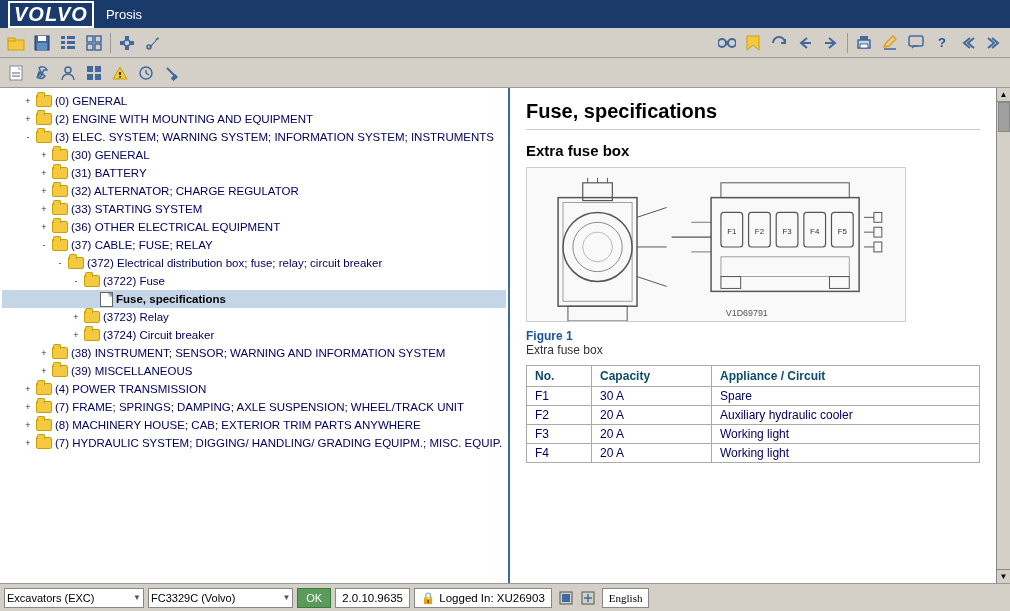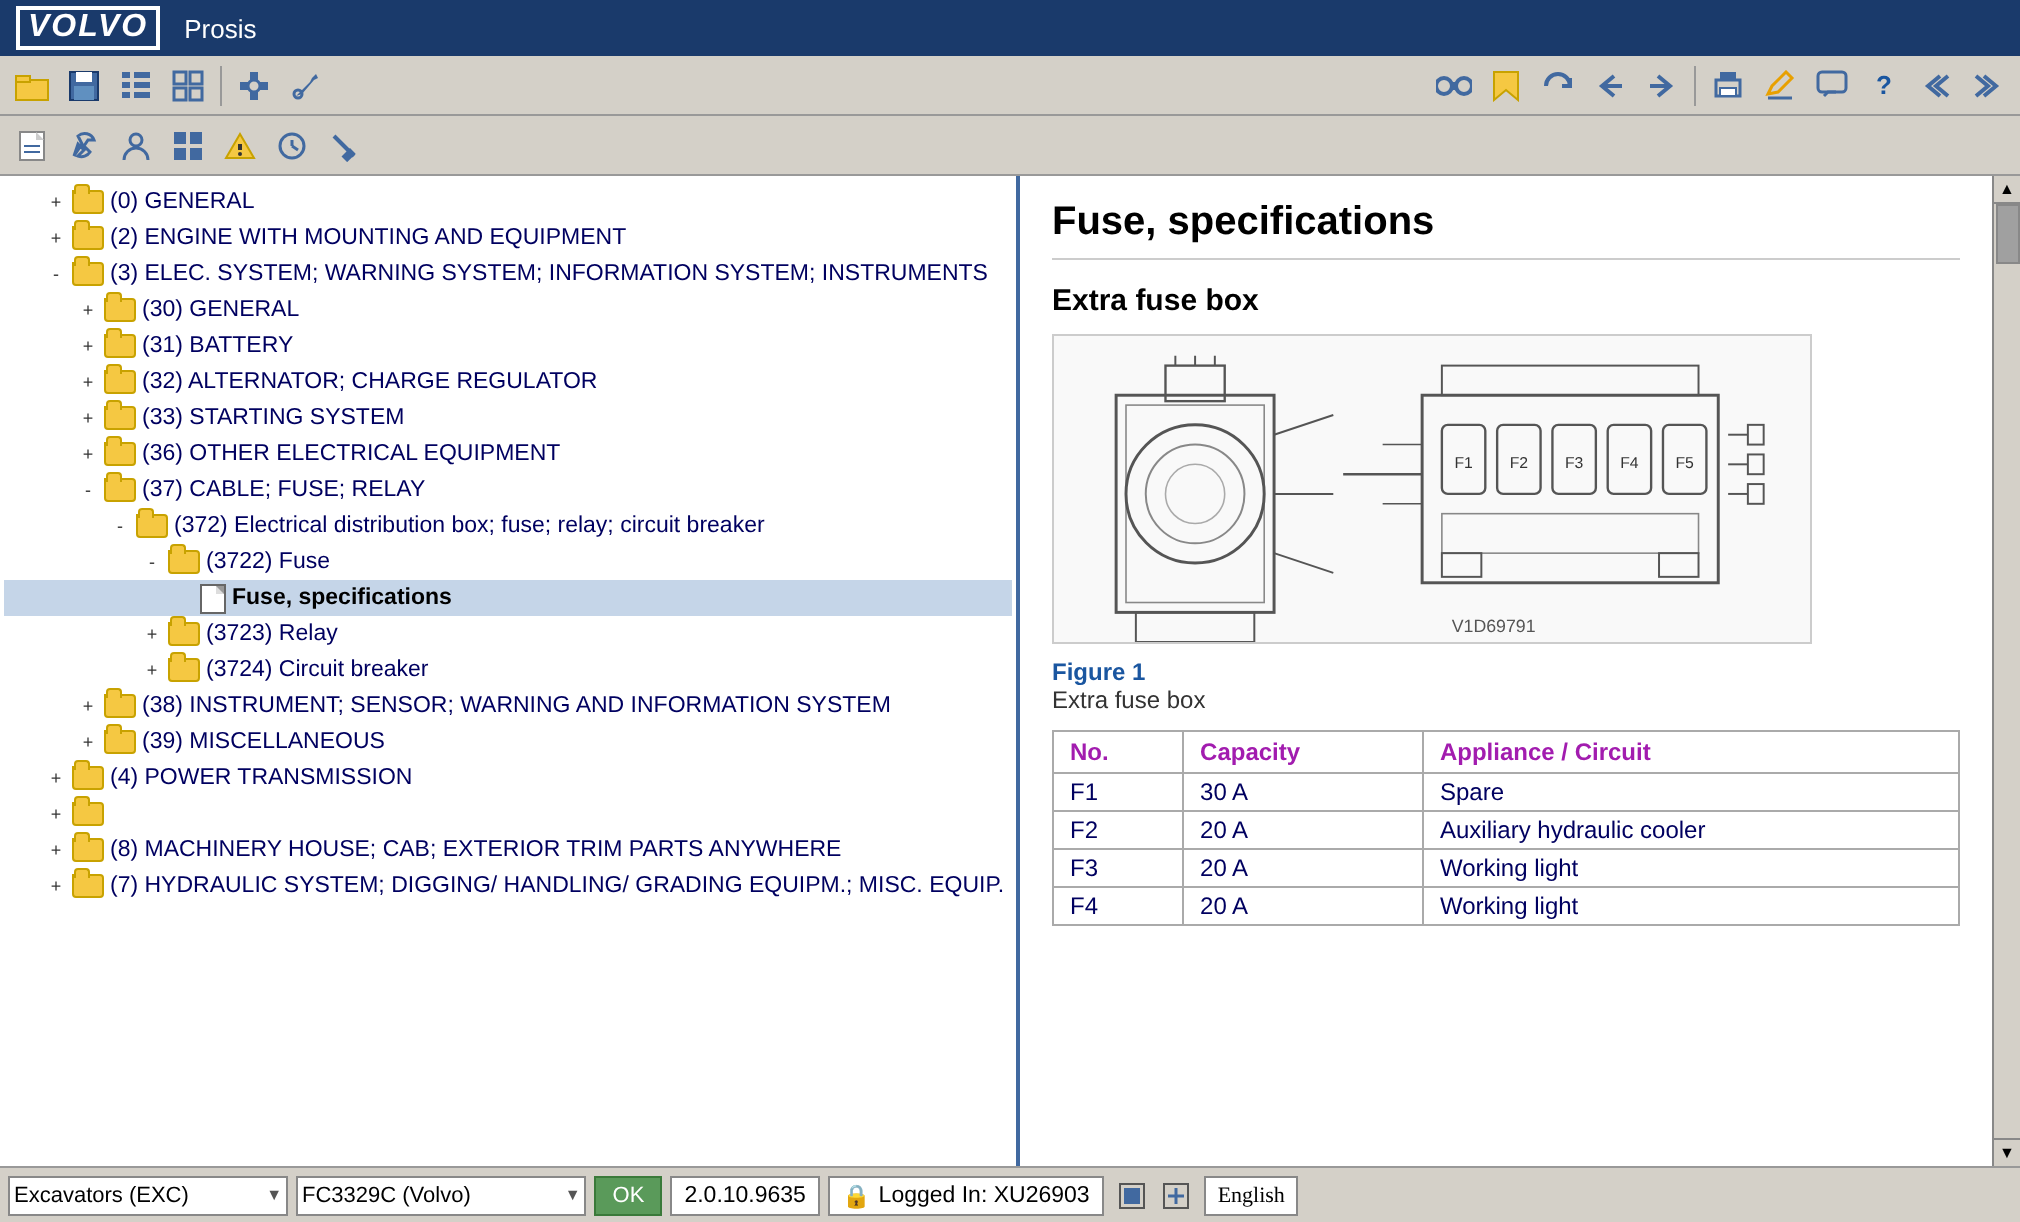--- a/index.html
+++ b/index.html
@@ -9,21 +9,21 @@
     #header {
       background: #1a3a6b;
       height: 28px;
       display: flex;
       align-items: center;
       padding: 0 8px;
     }
     #volvo-logo {
       color: white;
       font-weight: bold;
-      font-size: 16px;
+      font-size: 20px;
       font-style: italic;
       letter-spacing: 1px;
       border: 2px solid white;
       padding: 0 4px;
       margin-right: 12px;
     }
     #app-title {
       color: white;
       font-size: 13px;
     }
@@ -183,21 +183,21 @@
       padding: 3px 8px;
       text-align: left;
       font-weight: normal;
       color: #333;
     }
     .spec-table td {
       border: 1px solid #aaa;
       padding: 2px 8px;
       color: #000060;
     }
-    .spec-table tr:first-child th { font-weight: bold; color: #a21caf; }
+    .spec-table tr:first-child th { font-weight: bold; color: #0c4a6e; }
 
     
     #tree-panel::-webkit-scrollbar { width: 14px; }
     #tree-panel::-webkit-scrollbar-track { background: #d4d0c8; }
     #tree-panel::-webkit-scrollbar-thumb { background: #a0a0a0; border: 1px solid #888; }
 
     
     #content-panel::-webkit-scrollbar { width: 14px; }
     #content-panel::-webkit-scrollbar-track { background: #d4d0c8; }
     #content-panel::-webkit-scrollbar-thumb { background: #a0a0a0; border: 1px solid #888; }
@@ -526,20 +526,21 @@
       <span class="tree-item-label">(39) MISCELLANEOUS</span>
     </div>
     <div class="tree-item indent-1">
       <span class="expand-icon">+</span>
       <span class="folder-icon"></span>
       <span class="tree-item-label">(4) POWER TRANSMISSION</span>
     </div>
     <div class="tree-item indent-1">
       <span class="expand-icon">+</span>
       <span class="folder-icon"></span>
+      <span class="tree-item-label">(7) FRAME; SPRINGS; DAMPING; AXLE SUSPENSION; WHEEL/TRACK UNIT</span>
     </div>
     <div class="tree-item indent-1">
       <span class="expand-icon">+</span>
       <span class="folder-icon"></span>
       <span class="tree-item-label">(8) MACHINERY HOUSE; CAB; EXTERIOR TRIM PARTS ANYWHERE</span>
     </div>
     <div class="tree-item indent-1">
       <span class="expand-icon">+</span>
       <span class="folder-icon"></span>
       <span class="tree-item-label">(7) HYDRAULIC SYSTEM; DIGGING/ HANDLING/ GRADING EQUIPM.; MISC. EQUIP.</span>

